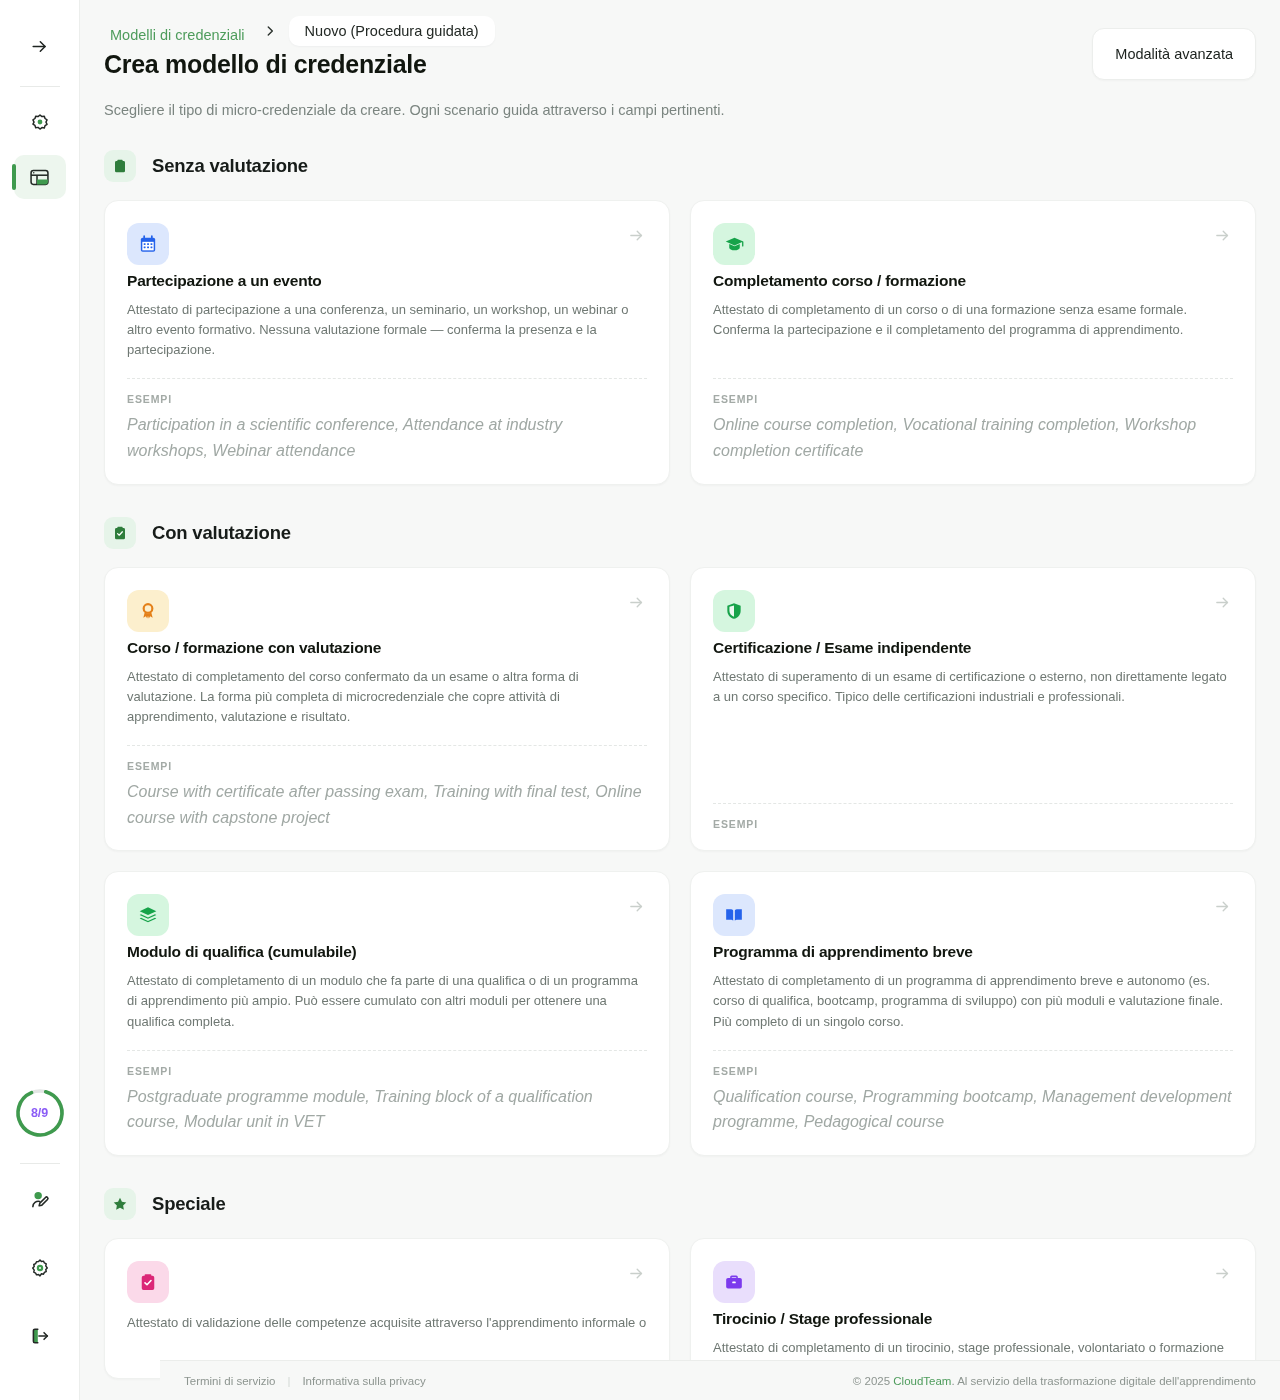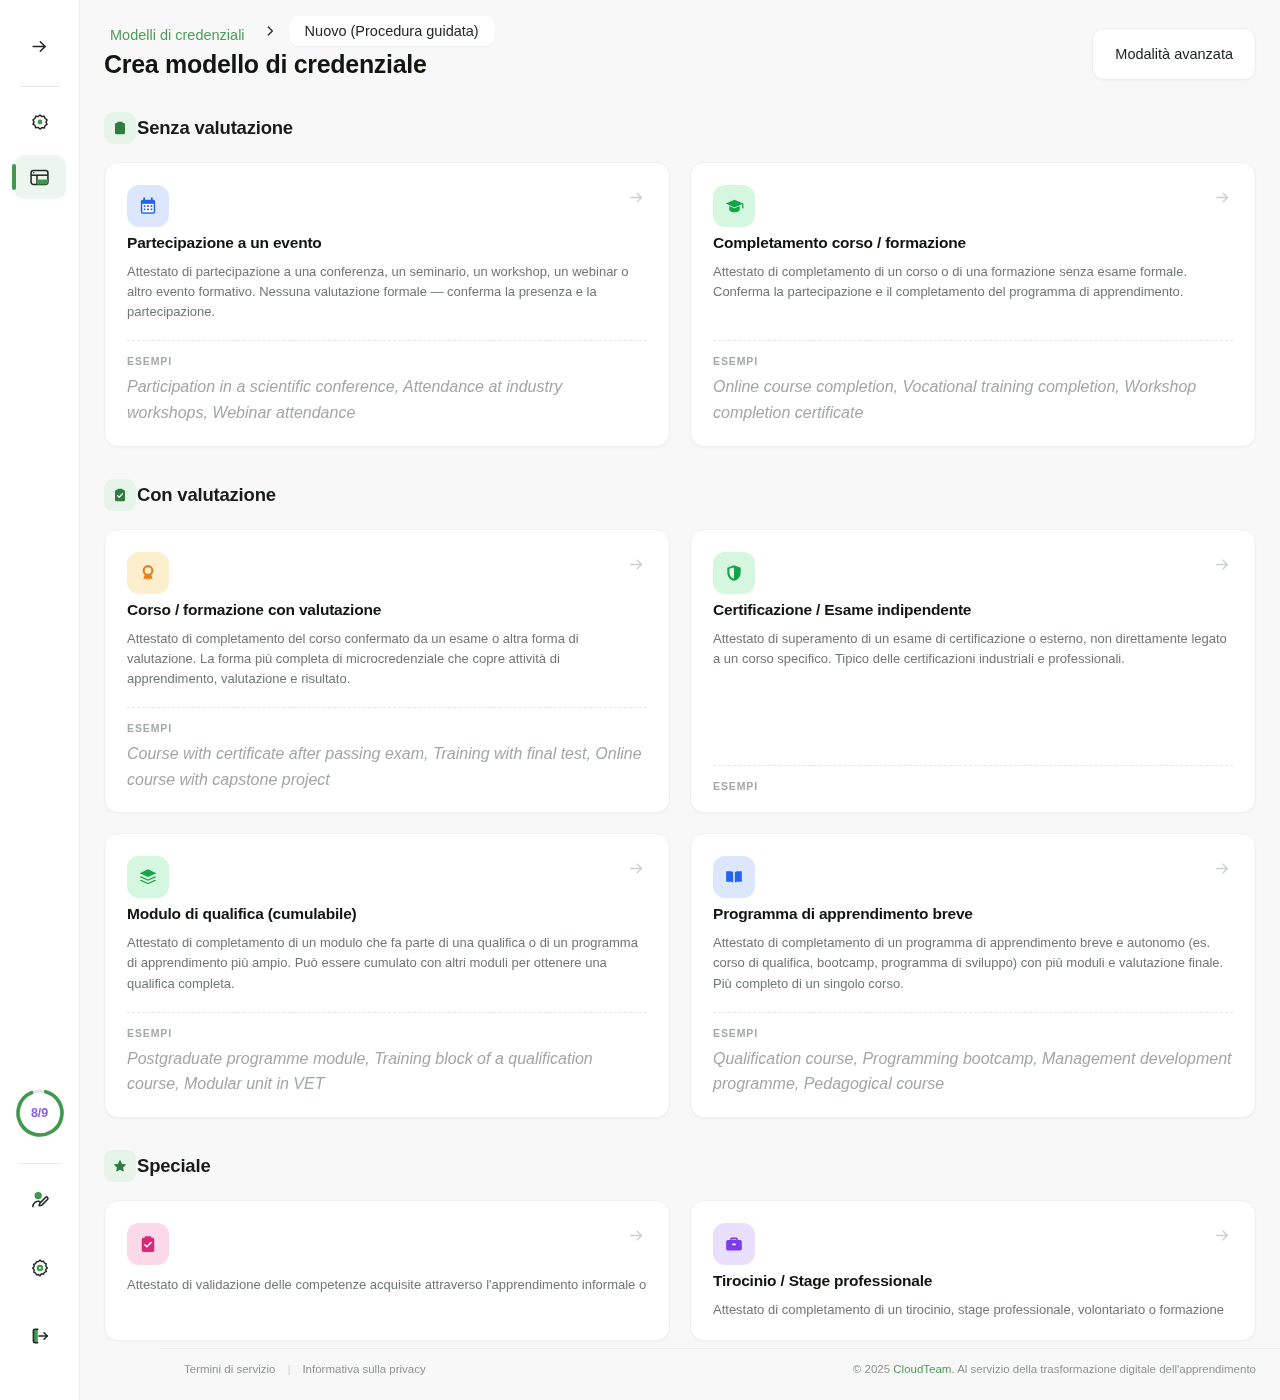--- a/index.html
+++ b/index.html
@@ -96,21 +96,21 @@
     padding: 17px 22px; font-size: 14.5px; color: #1b211d; font-weight: 500;
     cursor: pointer; white-space: nowrap;
     box-shadow: 0 1px 2px rgba(16,24,40,.03);
     margin-top: -22px;
   }
   .subtitle {
     margin-top: 22px; font-size: 14.5px; color: #7b8580;
   }
 
   .section { margin-top: 32px; }
-  .section-head { display: flex; align-items: center; gap: 1px; }
+  .section-head { display: flex; align-items: center; gap: 16px; }
   .section-icon {
     width: 32px; height: 32px; border-radius: 9px;
     background: #e6f4e9; color: #2f7d3c;
     display: flex; align-items: center; justify-content: center;
   }
   .section-title { font-size: 18.5px; font-weight: 600; color: #171c19; letter-spacing: -0.2px; }
 
   .grid {
     display: grid; grid-template-columns: 1fr 1fr;
     gap: 20px; margin-top: 18px;
@@ -146,21 +146,21 @@
     margin-top: 14px; font-size: 10.5px; font-weight: 700;
     letter-spacing: 0.9px; color: #a3aaa6;
   }
   .ex-text {
     margin-top: 7px; font-size: 16px; font-style: italic; line-height: 1.6;
     color: #a0a8a4;
   }
 
   
   .footer {
-    position: absolute; left: 80px; right: 0; bottom: 12px; height: 40px;
+    position: absolute; left: 80px; right: 0; bottom: 0; height: 40px;
     background: #f7f8f7;
     border-top: 1px solid #ebedeb;
     display: flex; align-items: center; justify-content: space-between;
     padding: 0 24px;
     font-size: 11.5px; color: #8d9590;
   }
   .footer-left { display: flex; align-items: center; gap: 12px; }
   .footer-left a { color: #8d9590; text-decoration: none; cursor: pointer; }
   .f-sep { color: #d3d8d5; }
   .brand { color: #4e9c5c; }
@@ -245,20 +245,21 @@
           </svg>
         </span>
         <span class="bc-current">Nuovo (Procedura guidata)</span>
       </nav>
 
       <div class="title-row">
         <h1 class="page-title">Crea modello di credenziale</h1>
         <button class="adv-btn">Modalità avanzata</button>
       </div>
 
+      <p class="subtitle">Scegliere il tipo di micro-credenziale da creare. Ogni scenario guida attraverso i campi pertinenti.</p>
 
       <section class="section">
         <div class="section-head">
           <span class="section-icon">
             <svg width="16" height="16" viewBox="0 0 24 24" fill="#2f7d3c">
               <path d="M9 2.6h6a1 1 0 0 1 1 1v.9h1.4A2.1 2.1 0 0 1 19.5 6.6v12.8a2.1 2.1 0 0 1-2.1 2.1H6.6a2.1 2.1 0 0 1-2.1-2.1V6.6A2.1 2.1 0 0 1 6.6 4.5H8v-.9a1 1 0 0 1 1-1z"></path>
             </svg>
           </span>
           <h2 class="section-title">Senza valutazione</h2>
         </div>

